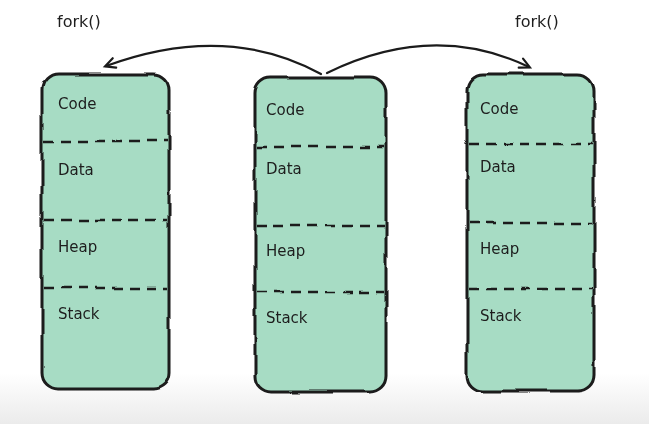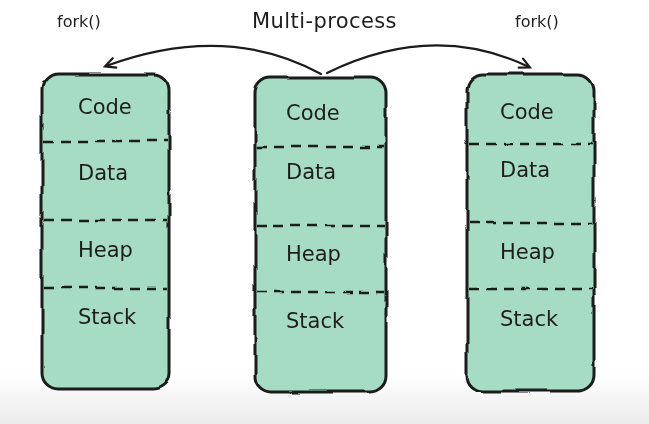--- a/index.html
+++ b/index.html
@@ -32,21 +32,21 @@
     letter-spacing: 0.4px;
     left: 50%;
     top: 9px;
     transform: translateX(-50%);
   }
 
   .fork-label { font-size: 16px; top: 12px; }
   .fork-left  { left: 57px; }
   .fork-right { left: 515px; }
 
-  .section-label { font-size: 21px; margin-left: 20px; }
+  .section-label { font-size: 15px; }
 
   .divider {
     stroke: #1b1b1b;
     stroke-width: 2.4;
     stroke-dasharray: 10 7;
     stroke-linecap: butt;
     fill: none;
   }
 
   .process-box { stroke-width: 3; }
@@ -88,21 +88,20 @@
 
       <line class="divider" x1="469" y1="144" x2="592" y2="144"></line>
       <line class="divider" x1="469" y1="223" x2="592" y2="223"></line>
       <line class="divider" x1="469" y1="289" x2="592" y2="289"></line>
     </g>
 
     <path class="fork-arrow" d="M 321 74 Q 226 22 106 66" marker-end="url(#arrowhead)" stroke="#1b1b1b"></path>
     <path class="fork-arrow" d="M 327 73 Q 433 21 529 67" marker-end="url(#arrowhead)" stroke="#1b1b1b"></path>
   </svg>
 
-  <div class="label title">Multi-process</div>
 
   <div class="label fork-label fork-left">fork()</div>
   <div class="label fork-label fork-right">fork()</div>
 
   <div class="label section-label" style="left:58px; top:95px;">Code</div>
   <div class="label section-label" style="left:58px; top:161px;">Data</div>
   <div class="label section-label" style="left:58px; top:238px;">Heap</div>
   <div class="label section-label" style="left:58px; top:305px;">Stack</div>
 
   <div class="label section-label" style="left:266px; top:101px;">Code</div>

